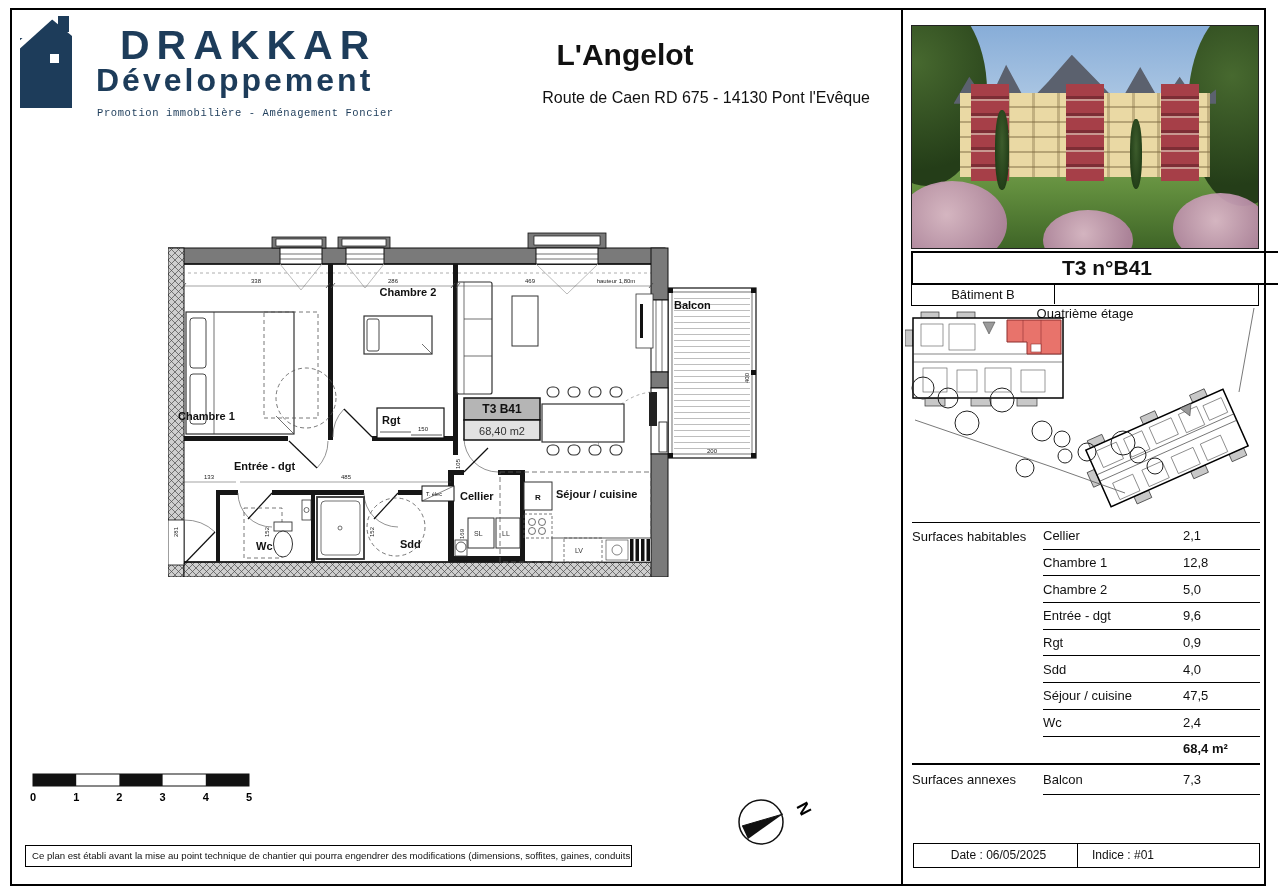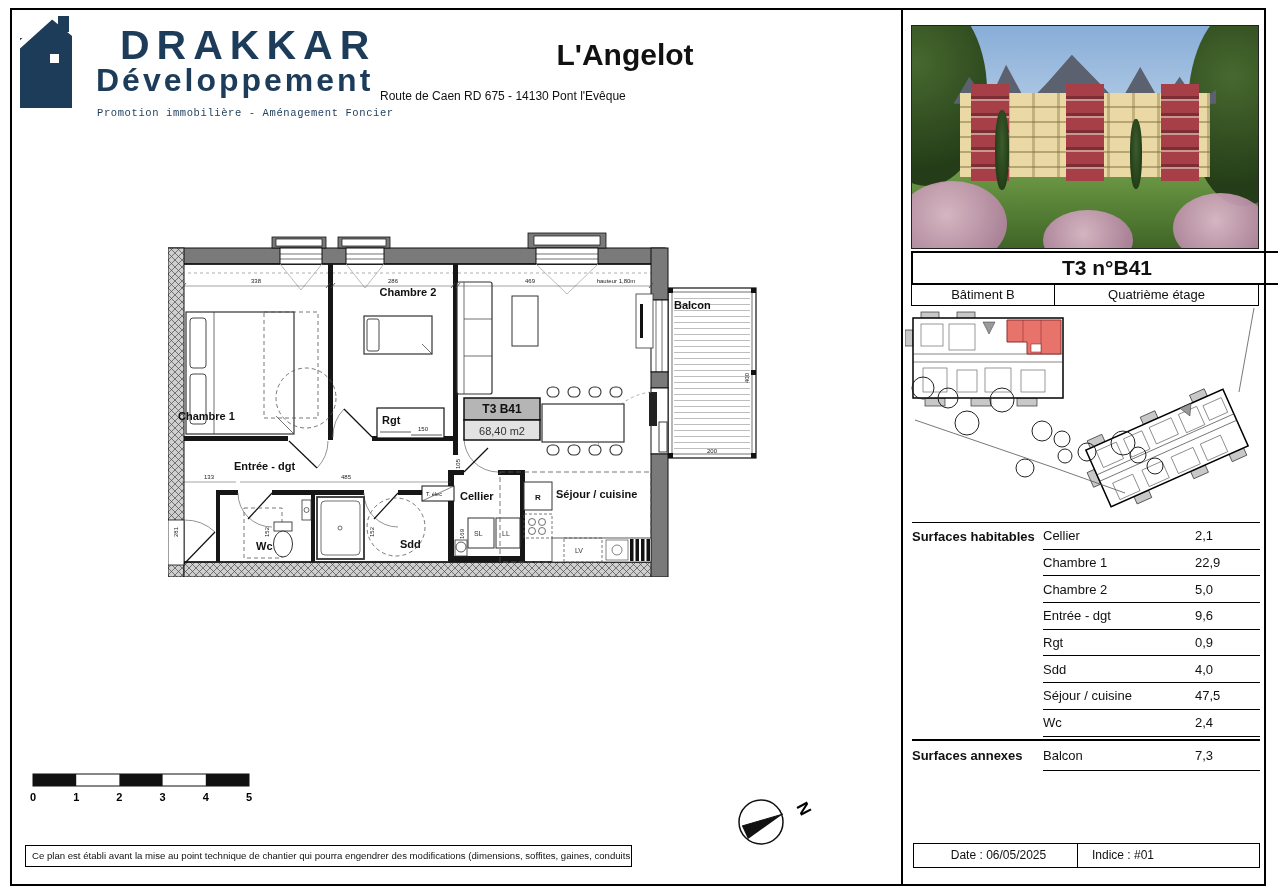--- a/index.html
+++ b/index.html
@@ -6,21 +6,21 @@
   html,body { width:1278px; height:895px; background:#fff; font-family:"Liberation Sans", sans-serif; color:#111; overflow:hidden; }
   .abs { position:absolute; }
   .sheet { position:absolute; left:10px; top:8px; width:1256px; height:878px; border:2px solid #000; }
 
   
   .logo-icon { left:20px; top:14px; }
   .brand { left:96px; top:22px; font-size:41px; font-weight:bold; letter-spacing:7px; color:#1d3c5a;margin-left:24px; }
   .brand-sub { left:96px; top:62px; font-size:32px; font-weight:600; letter-spacing:3px; color:#1d3c5a; }
   .tagline { left:97px; top:107px; font-size:10.5px; letter-spacing:0.6px; color:#1d3c5a;font-family:Liberation Mono, monospace; }
   .prog-title { left:380px; top:38px; width:490px; text-align:center; font-size:30px; font-weight:bold; }
-  .prog-address { left:380px; top:89px; width:490px; text-align:left; font-size:12px; }
+  .prog-address { left:380px; top:89px; width:490px; text-align:right; font-size:16px; }
 
   
   .plan { left:168px; top:232px; }
   svg text { font-family:"Liberation Sans", sans-serif; }
   .room-label { font-size:11px; font-weight:bold; fill:#111; }
   .dim { font-size:6px; fill:#222; }
 
   
   .scalebar { left:30px; top:766px; }
   .north { left:726px; top:786px; }
@@ -36,31 +36,31 @@
   .ph-body { left:14%; top:30%; width:72%; height:38%; background:#ead9a4;
              background-image:repeating-linear-gradient(180deg,rgba(120,100,60,0) 0 13px,rgba(120,100,60,.45) 13px 15px),
                               repeating-linear-gradient(90deg,rgba(120,100,60,0) 0 22px,rgba(120,100,60,.35) 22px 25px); }
   .ph-balc { top:26%; height:44%; width:11%; background:repeating-linear-gradient(180deg,#a63f48 0 12px,#7d2d35 12px 15px,#c89790 15px 17px); }
   .ph-balc.b1 { left:17%; } .ph-balc.b2 { left:44.5%; } .ph-balc.b3 { left:72%; }
   .ph-tree { border-radius:50%; background:radial-gradient(circle at 40% 35%,#47692f,#243d18 75%); }
   .ph-bloom { border-radius:50%; background:radial-gradient(circle at 45% 40%,#e3bcd0,#b685a4 75%); opacity:.9; }
   .ph-cypress { background:radial-gradient(ellipse at 50% 40%,#3d5c2c,#1f3a15 80%); border-radius:45%; }
 
   .unitbox { left:8px; top:243px; width:392px; height:34px; border:2px solid #000; text-align:center; font-size:21px; font-weight:bold; line-height:30px; }
-  .unitcells { left:8px; top:277px; width:348px; height:21px; border:1.5px solid #000; border-top:none; display:flex; }
+  .unitcells { left:8px; top:277px; width:348px; height:21px; border:1.5px solid #000; border-top:none; display:flex;flex-direction:column; }
   .unitcells .uc { font-size:13px; text-align:center; line-height:19px; }
   .uc1 { width:143px; border-right:1.5px solid #000; }
   .uc2 { flex:1; }
   .siteplan { left:2px; top:300px; }
 
   .stable { left:9px; top:514px; width:348px; border-top:1.5px solid #000; font-size:13px; }
   .srow { display:flex; height:26.7px; }
-  .srow .c1 { width:131px; display:flex; align-items:center;font-weight:bold; }
+  .srow .c1 { width:131px; display:flex; align-items:center; }
   .srow .c23 { flex:1; display:flex; align-items:center; border-bottom:1px solid #000; }
-  .srow .c2 { width:140px; } .srow .c3 { flex:1;margin-left:12px; }
+  .srow .c2 { width:140px; } .srow .c3 { flex:1; }
   .srow.total { height:24px; } .srow.total .c23 { border-bottom:none; font-weight:bold; }
   .sdivider { border-top:2px solid #000; margin-top:2px; }
   .srow.annex { height:30px; }
 
   .datebox { left:10px; top:835px; width:347px; height:25px; border:1.5px solid #000; display:flex; font-size:12px;padding-left:6px; }
   .dc1 { width:158px; border-right:1.5px solid #000; text-align:center; line-height:22px; }
   .dc2 { flex:1; padding-left:14px; line-height:22px; }
 </style>
 </head>
 <body>
@@ -412,21 +412,21 @@
       <div class="c1">Surfaces habitables</div>
       <div class="c23">
           <div class="c2">Cellier</div>
           <div class="c3">2,1</div>
         </div>
     </div>
     <div class="srow">
       <div class="c1"></div>
       <div class="c23">
           <div class="c2">Chambre 1</div>
-          <div class="c3">22,9</div>
+          <div class="c3">12,8</div>
         </div>
     </div>
     <div class="srow">
       <div class="c1"></div>
       <div class="c23">
           <div class="c2">Chambre 2</div>
           <div class="c3">5,0</div>
         </div>
     </div>
     <div class="srow">
@@ -455,20 +455,27 @@
       <div class="c23">
           <div class="c2">Séjour / cuisine</div>
           <div class="c3">47,5</div>
         </div>
     </div>
     <div class="srow">
       <div class="c1"></div>
       <div class="c23">
           <div class="c2">Wc</div>
           <div class="c3">2,4</div>
+        </div>
+    </div>
+    <div class="srow total">
+      <div class="c1"></div>
+      <div class="c23">
+          <div class="c2"></div>
+          <div class="c3">68,4 m²</div>
         </div>
     </div>
     <div class="sdivider"></div>
     <div class="srow annex">
       <div class="c1">Surfaces annexes</div>
       <div class="c23">
           <div class="c2">Balcon</div>
           <div class="c3">7,3</div>
         </div>
     </div>

